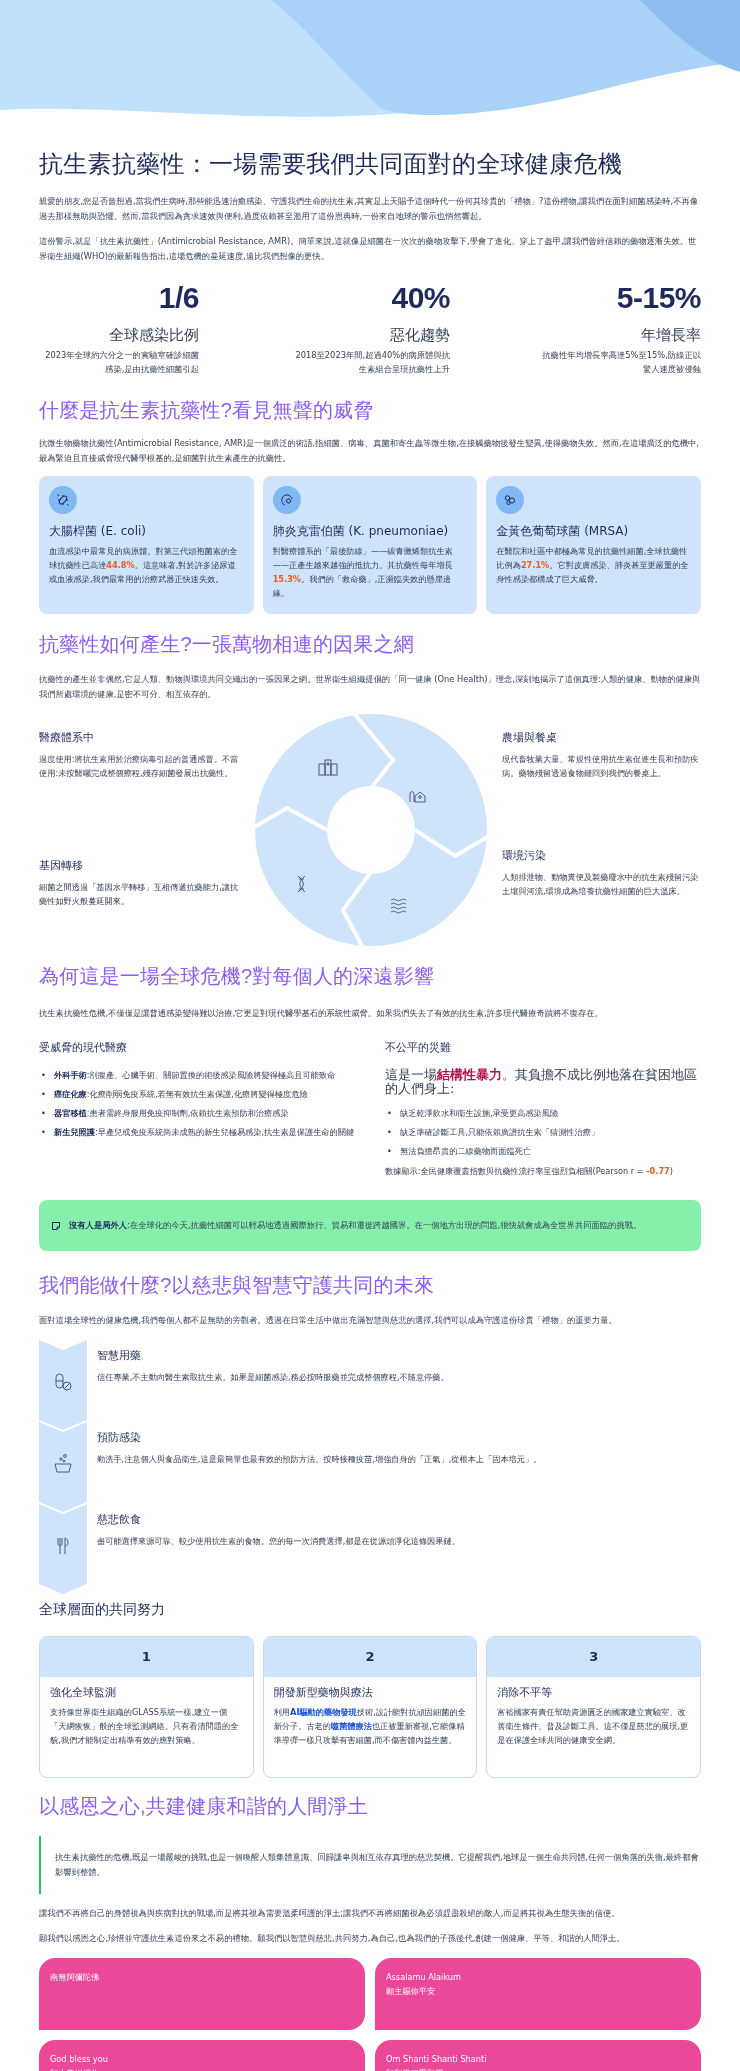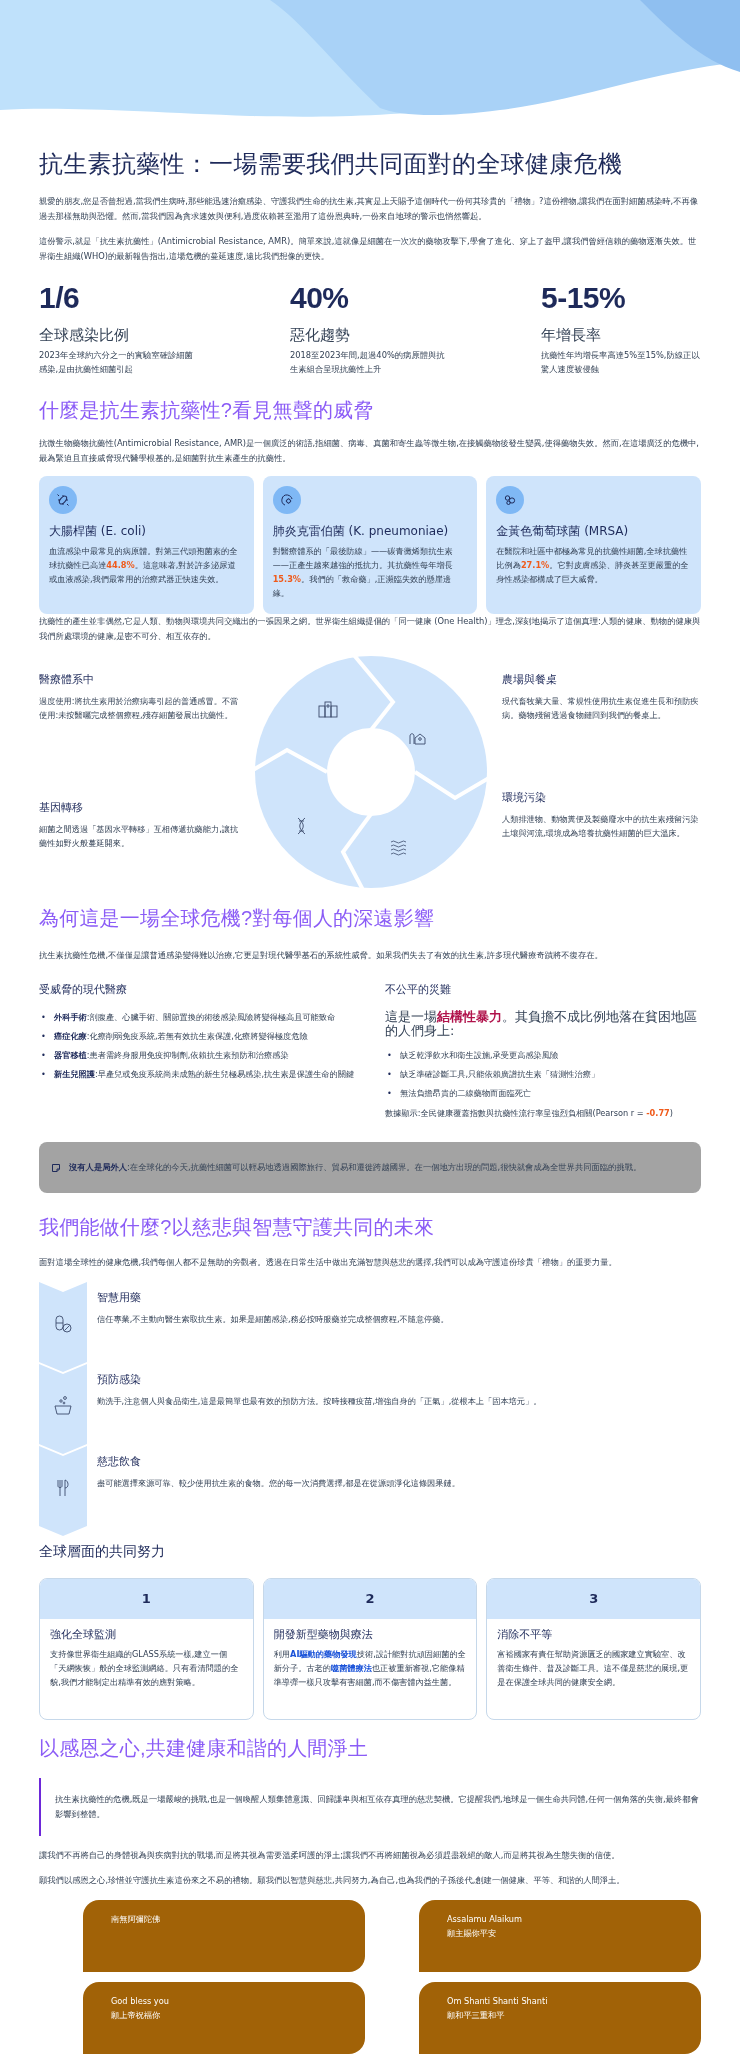--- a/index.html
+++ b/index.html
@@ -7,21 +7,21 @@
   body { font-family: "DejaVu Sans", "Liberation Sans", sans-serif; color: #334155; font-size: 8.6px; line-height: 1.7; }
   .hero { position: relative; width: 740px; height: 128px; overflow: hidden; background: #ffffff; }
   .hero svg { position: absolute; left: 0; top: 0; }
   .wrap { padding: 0 39px; }
   h1 { font-family: "Liberation Sans", "DejaVu Sans", sans-serif; font-weight: 400; color: #1e2a5a; font-size: 24px; line-height: 32px; margin-top: 20px; margin-bottom: 14px; letter-spacing: 0.3px; }
   h2 { font-family: "Liberation Sans", "DejaVu Sans", sans-serif; font-weight: 400; color: #8b5cf6; font-size: 20px; line-height: 28px; letter-spacing: 0.2px; }
   h3 { font-weight: 400; color: #1e2a5a; font-size: 13px; line-height: 18px; }
   p.body { font-size: 8.3px; line-height: 15px; color: #334155; }
   .mb10 { margin-bottom: 10px; }
   .stats { display: flex; justify-content: space-between; margin-top: 14px; }
-  .stat { width: 160px; text-align: left; }
+  .stat { width: 160px; text-align: right; }
   .stat .num { font-family: "Liberation Sans", sans-serif; font-weight: 700; color: #1e2a5a; font-size: 30px; line-height: 40px; letter-spacing: -0.5px; }
   .stat .lbl { font-size: 15px; color: #334155; line-height: 18px; margin-top: 8px; }
   .stat .desc { font-size: 8.3px; color: #334155; line-height: 14px; margin-top: 4px; }
   .hl { color: #f05a1a; font-weight: 700; }
   .bugs { display: flex; gap: 9px; margin-top: 10px; }
   .bug { flex: 1; background: #cfe4fb; border-radius: 8px; padding: 10px 10px 12px 10px; height: 138px; }
   .bug .ico { width: 28px; height: 28px; border-radius: 50%; background: #7fb8f5; display: flex; align-items: center; justify-content: center; margin-bottom: 8px; }
   .bug h4 { font-weight: 400; font-size: 12px; color: #1e2a5a; line-height: 18px; margin-bottom: 4px; }
   .bug p { font-size: 8.2px; line-height: 14px; color: #334155; }
   .cycle { position: relative; height: 240px; margin-top: 6px; }
@@ -31,39 +31,39 @@
   .cyc-item p { font-size: 8.2px; line-height: 14px; color: #334155; }
   .right-al { }
   .cols { display: flex; gap: 30px; margin-top: 18px; }
   .col { flex: 1; }
   .col h4 { font-weight: 400; font-size: 11px; color: #1e2a5a; margin-bottom: 10px; }
   ul.bl { list-style: none; }
   ul.bl li { position: relative; padding-left: 15px; font-size: 8.2px; line-height: 14px; margin-bottom: 5px; color: #334155; }
   ul.bl li::before { content: "•"; position: absolute; left: 2px; top: 0; color: #1e2a5a; }
   ul.bl li b { color: #1e2a5a; }
   .vio { color: #b0124b; font-weight: 700; }
-  .callout { background: #a3a3a3; border-radius: 8px; padding: 18px 10px 18px 30px; margin-top: 22px; position: relative; font-size: 8.3px; line-height: 15px; }
+  .callout { background: #86efac; border-radius: 8px; padding: 18px 10px 18px 30px; margin-top: 22px; position: relative; font-size: 8.3px; line-height: 15px; }
   .callout .ci { position: absolute; left: 12px; top: 21px; }
   .steps { margin-top: 12px; }
   .step { display: flex; height: 82px; }
   .chev { width: 48px; position: relative; flex: 0 0 48px; }
   .chev svg { position: absolute; left: 0; top: 0; }
   .step .txt { padding-left: 10px; padding-top: 8px; }
   .step .txt h5 { font-weight: 400; font-size: 11px; color: #1e2a5a; line-height: 16px; margin-bottom: 6px; }
   .step .txt p { font-size: 8.2px; line-height: 14px; }
   .efforts { display: flex; gap: 9px; margin-top: 18px; }
   .eff { flex: 1; border: 1px solid #c6d8ea; border-radius: 8px; overflow: hidden; background: #fff; height: 142px; }
   .eff .hd { background: #cfe4fb; text-align: center; font-size: 13px; font-weight: 700; color: #1e2a5a; height: 40px; line-height: 40px; }
   .eff .bd { padding: 8px 10px; }
   .eff .bd h5 { font-weight: 400; font-size: 11px; color: #1e2a5a; line-height: 16px; margin-bottom: 4px; }
   .eff .bd p { font-size: 8.2px; line-height: 14px; }
   .blue { color: #1750d8; font-weight: 700; }
-  .quote { border-left: 2px solid #6d28d9; padding: 14px 0 14px 14px; margin-top: 16px; font-size: 8.3px; line-height: 15px; }
+  .quote { border-left: 2px solid #22c55e; padding: 14px 0 14px 14px; margin-top: 16px; font-size: 8.3px; line-height: 15px; }
   .prayers { display: grid; grid-template-columns: 1fr 1fr; gap: 10px 10px; margin-top: 12px; }
-  .prayer { background: #a16207; border-radius: 14px 0 14px 0; border-top-right-radius: 16px; border-bottom-left-radius: 0; height: 72px; padding: 12px 28px; color: #ffffff; font-size: 8.2px; line-height: 14px; border-radius: 16px 16px 16px 0; margin-left: 44px; }
+  .prayer { background: #ec4899; border-radius: 14px 0 14px 0; border-top-right-radius: 16px; border-bottom-left-radius: 0; height: 72px; padding: 12px 11px; color: #ffffff; font-size: 8.2px; line-height: 14px; border-radius: 16px 16px 16px 0; }
 </style>
 </head>
 <body>
 
 <div class="hero">
   <svg width="740" height="128" viewBox="0 0 740 128">
     <rect x="0" y="0" width="740" height="128" fill="#ffffff"></rect>
     <path d="M0 0 H740 V60 C 640 70, 560 100, 470 108 C 380 116, 330 118, 250 116 C 150 112, 60 106, 0 110 Z" fill="#bfe1fb"></path>
     <path d="M270 0 H740 V62 C 650 72, 580 100, 500 110 C 440 118, 400 116, 380 108 C 330 60, 300 20, 270 0 Z" fill="#a9d2f7"></path>
     <path d="M640 0 H740 V72 C 700 60, 670 30, 640 0 Z" fill="#8fbff0"></path>
@@ -124,20 +124,21 @@
             <circle cx="4.5" cy="5" r="2.2"></circle>
             <circle cx="9" cy="7.5" r="2.6"></circle>
             <circle cx="5.5" cy="9.8" r="1.7"></circle>
           </svg>
       </div>
       <h4>金黃色葡萄球菌 (MRSA)</h4>
       <p><span>在醫院和社區中都極為常見的抗藥性細菌,全球抗藥性比例為</span><span class="hl">27.1%</span><span>。它對皮膚感染、肺炎甚至更嚴重的全身性感染都構成了巨大威脅。</span></p>
     </div>
   </div>
 
+  <h2 style="margin-top:16px;margin-bottom:14px;">抗藥性如何產生?一張萬物相連的因果之網</h2>
   <p class="body">抗藥性的產生並非偶然,它是人類、動物與環境共同交織出的一張因果之網。世界衛生組織提倡的「同一健康 (One Health)」理念,深刻地揭示了這個真理:人類的健康、動物的健康與我們所處環境的健康,是密不可分、相互依存的。</p>
 
   <div class="cycle">
     <svg class="ring" width="236" height="236" viewBox="0 0 236 236">
       <circle cx="118" cy="118" r="116" fill="#cfe4fb"></circle>
       <circle cx="118" cy="118" r="44" fill="#ffffff"></circle>
       <g stroke="#ffffff" stroke-width="4" fill="none">
         <polyline points="100,0 140,48 118,76"></polyline>
         <polyline points="162,118 202,144 236,124"></polyline>
         <polyline points="118,160 90,198 110,236"></polyline>

